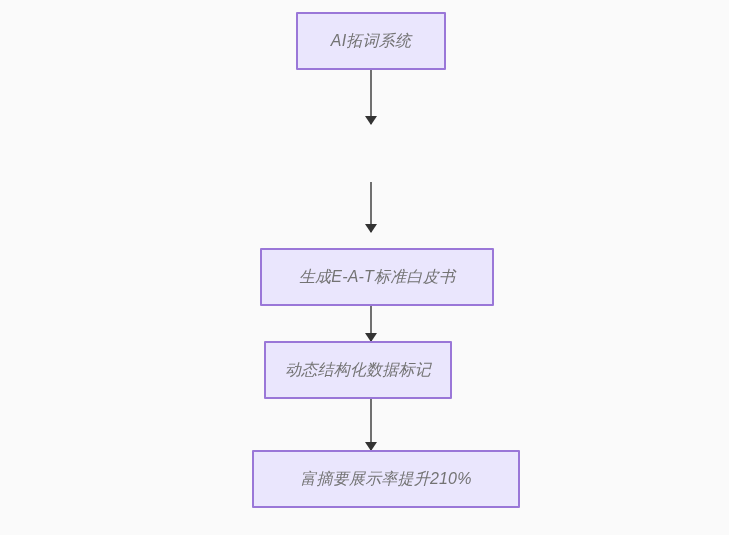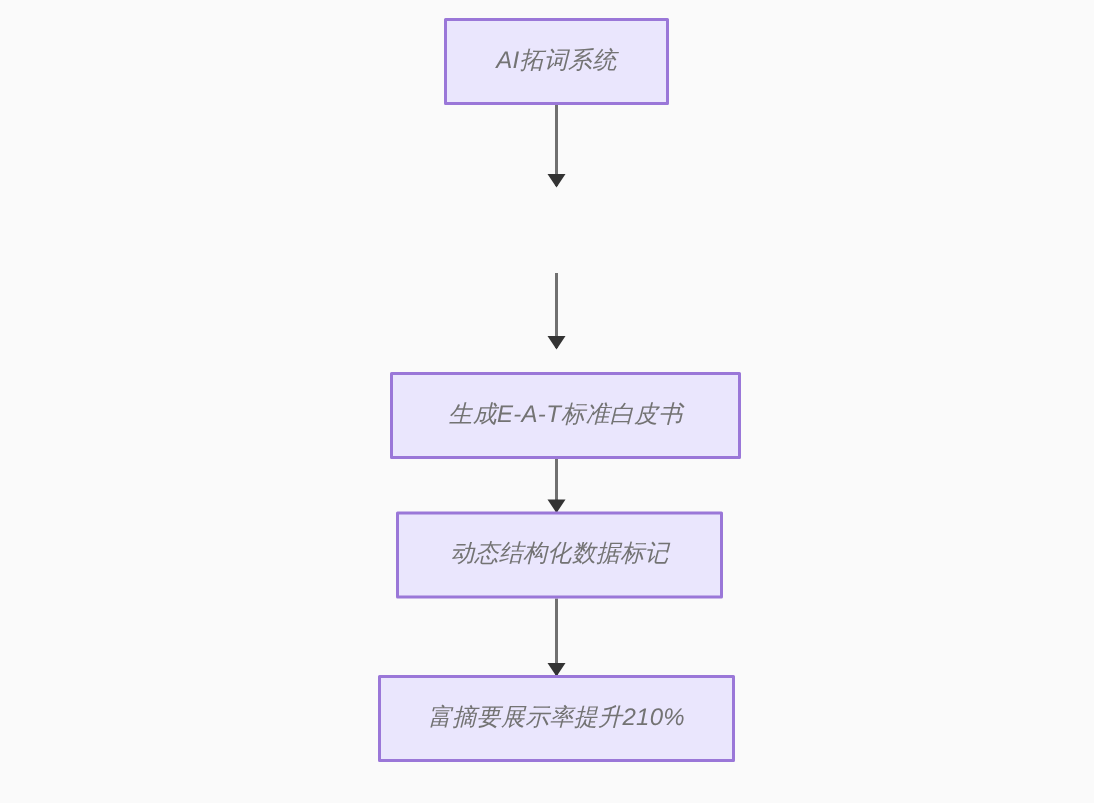--- a/index.html
+++ b/index.html
@@ -39,22 +39,22 @@
     line-height: 1;
     color: #737373;
     letter-spacing: 0.2px;
     white-space: nowrap;
     font-style: italic;
   }
 
   .node-1 { left: 296px; top: 12px;  width: 150px; }
   .node-2 { left: 275px; top: 124px; width: 192px; }
   .node-3 { left: 260px; top: 228px; width: 234px; margin-top: 20px; }
-  .node-4 { left: 264px; top: 341px; width: 218px; text-align: center; }
-  .node-5 { left: 252px; top: 450px; width: 238px; }
+  .node-4 { left: 264px; top: 341px; width: 188px; text-align: center; }
+  .node-5 { left: 252px; top: 450px; width: 268px; }
 
   
   .edge {
     position: absolute;
     left: 370px;
     width: 2px;
     background: #707070;
     z-index: 1;
   }
   .arrowhead {

